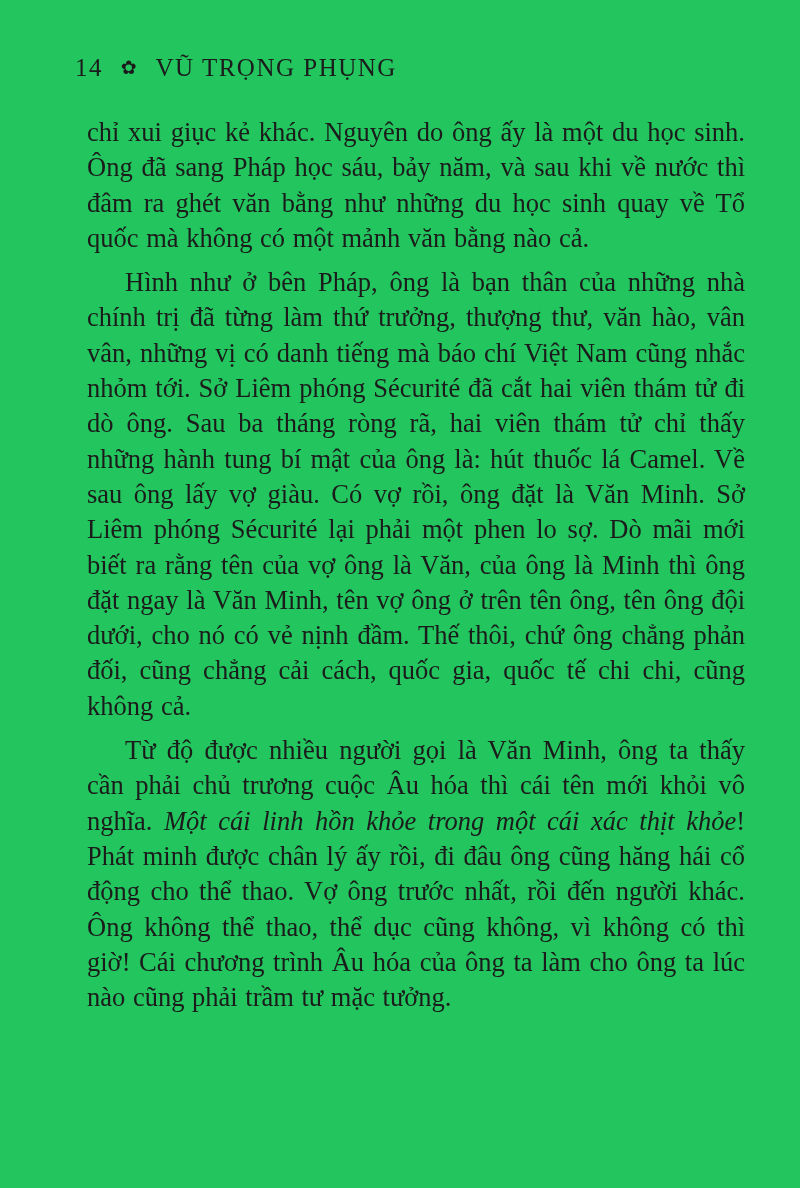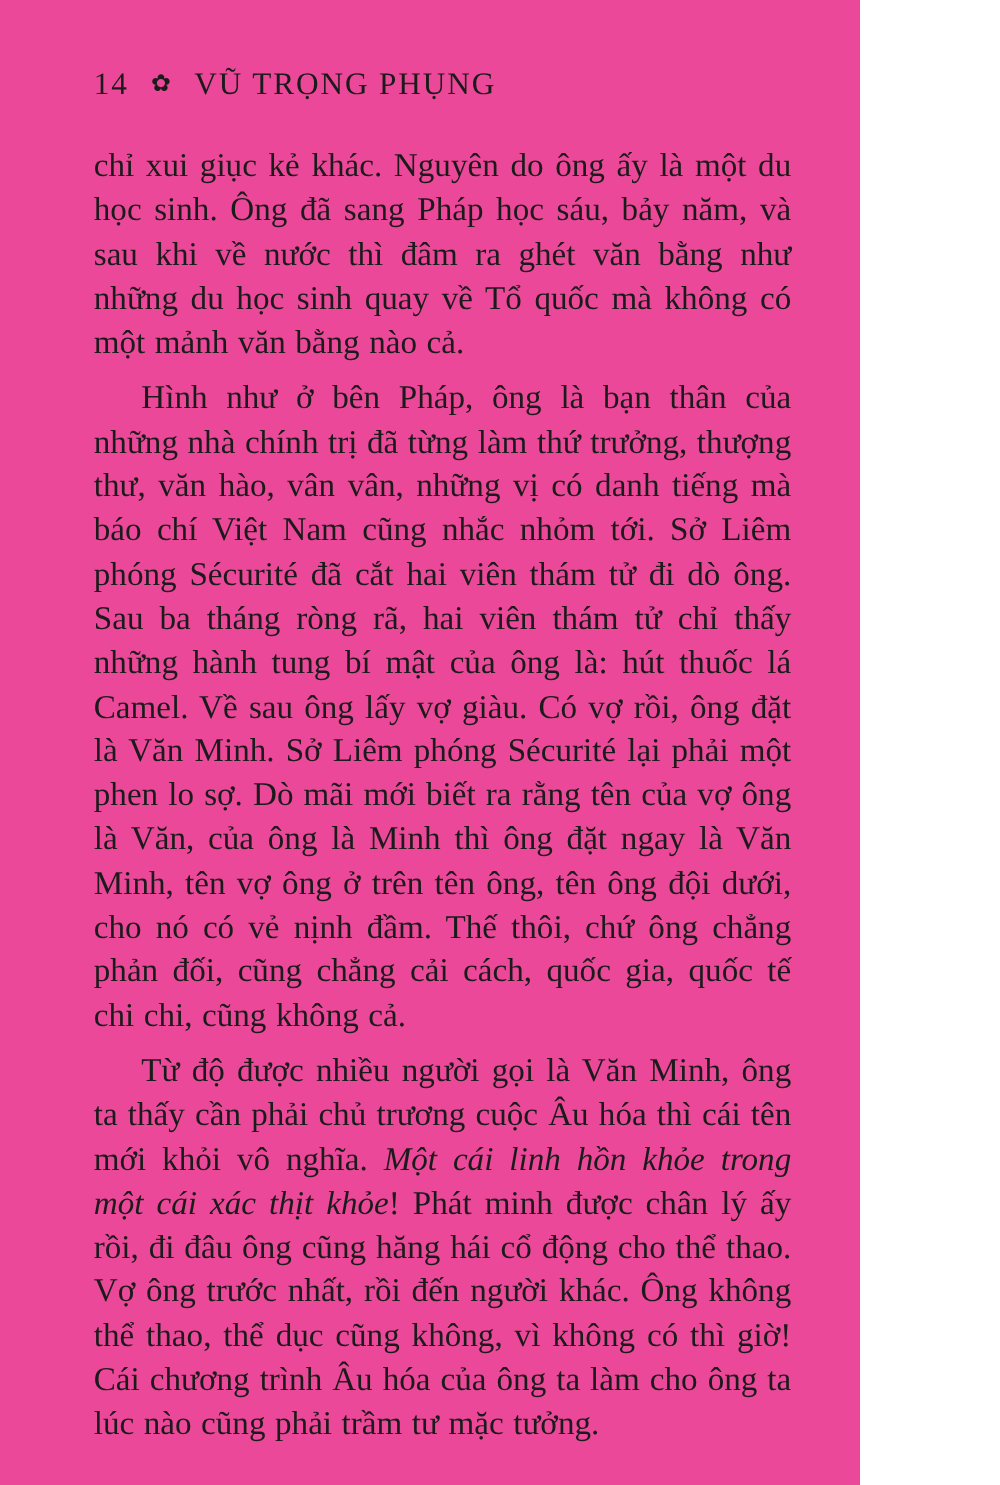--- a/index.html
+++ b/index.html
@@ -2,24 +2,24 @@
 <html><head>
 <meta charset="utf-8">
 <style>
   html, body {
     margin: 0;
     padding: 0;
     background: #ffffff;
   }
   .page {
     position: relative;
-    width: 688px;
+    width: 800px;
     height: 1188px;
     box-sizing: border-box;
-    background: #ec4899;
+    background: #22c55e;
     color: #1b1b1b;
     padding: 54px 55px 0 75px;
     overflow: hidden;
   }
   .running-head {
     font-family: "Liberation Serif", "DejaVu Serif", serif;
     font-size: 25px;
     letter-spacing: 1.5px;
     color: #1b1b1b;
     white-space: nowrap;
@@ -34,21 +34,21 @@
     margin: 0 10px 0 4px;
     position: relative;
     top: -2px;
   }
   .body-text p {
     font-family: "Liberation Serif", "DejaVu Serif", serif;
     font-size: 26.5px;
     line-height: 35.3px;
     text-align: justify;
     text-indent: 38px;
-    margin: 0 0 9px 0;
+    margin: 0 0 9px 12px;
     word-spacing: 1px;
   }
   .body-text p.continued {
     text-indent: 0;
   }
   .body-text em {
   }
 </style>
 </head>
 <body>

